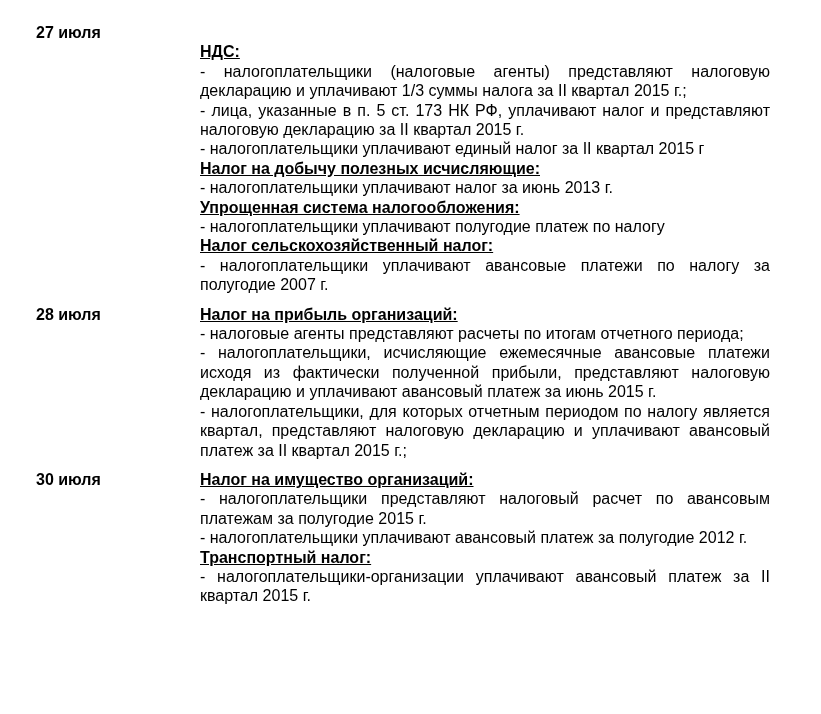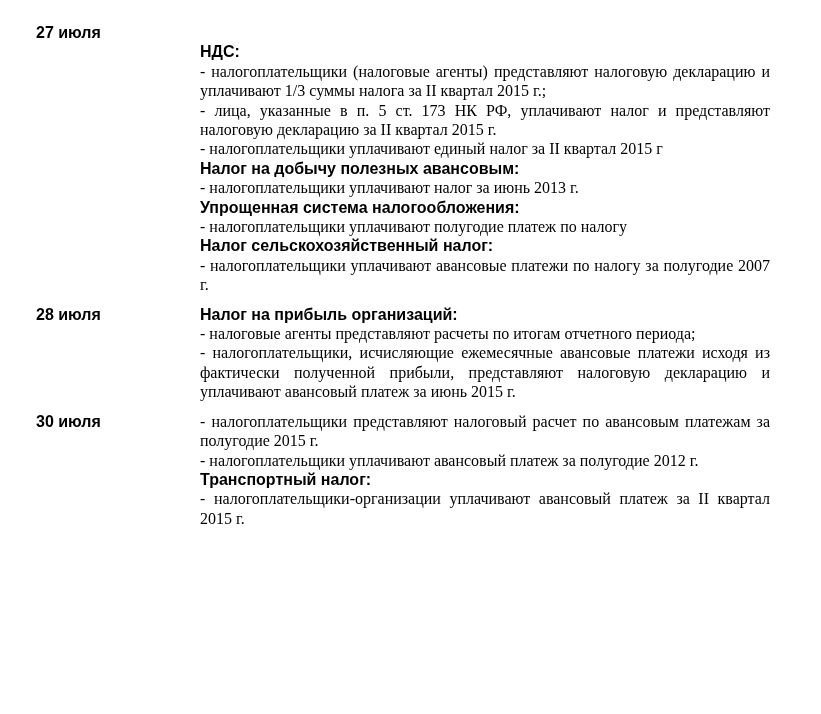--- a/index.html
+++ b/index.html
@@ -38,58 +38,60 @@
     width: 570px;
     font-size: 16px;
     line-height: 19.4px;
     text-align: justify;
   }
   .calendar-row:first-child .content-col {
     padding-top: 19.4px;
   }
   .block-heading {
     font-weight: bold;
+    text-decoration: underline;
   }
   .block-para {
     font-weight: normal;
-    font-family: Liberation Serif, serif;
   }
 </style>
 </head>
 <body style="background: rgb(255, 255, 255); color: rgb(0, 0, 0);">
 
 <div class="page">
 
   <div class="calendar-row">
     <div class="date-col">27 июля</div>
     <div class="content-col">
         <div class="block-heading">НДС:</div>
         <div class="block-para">- налогоплательщики (налоговые агенты) представляют налоговую декларацию и уплачивают 1/3 суммы налога за II квартал 2015 г.;</div>
         <div class="block-para">- лица, указанные в п. 5 ст. 173 НК РФ, уплачивают налог и представляют налоговую декларацию за II квартал 2015 г.</div>
         <div class="block-para">- налогоплательщики уплачивают единый налог за II квартал 2015 г</div>
-        <div class="block-heading">Налог на добычу полезных авансовым:</div>
+        <div class="block-heading">Налог на добычу полезных исчисляющие:</div>
         <div class="block-para">- налогоплательщики уплачивают налог за июнь 2013 г.</div>
         <div class="block-heading">Упрощенная система налогообложения:</div>
         <div class="block-para">- налогоплательщики уплачивают полугодие платеж по налогу</div>
         <div class="block-heading">Налог сельскохозяйственный налог:</div>
         <div class="block-para">- налогоплательщики уплачивают авансовые платежи по налогу за полугодие 2007 г.</div>
       </div>
   </div>
 
   <div class="calendar-row">
     <div class="date-col">28 июля</div>
     <div class="content-col">
         <div class="block-heading">Налог на прибыль организаций:</div>
         <div class="block-para">- налоговые агенты представляют расчеты по итогам отчетного периода;</div>
         <div class="block-para">- налогоплательщики, исчисляющие ежемесячные авансовые платежи исходя из фактически полученной прибыли, представляют налоговую декларацию и уплачивают авансовый платеж за июнь 2015 г.</div>
+        <div class="block-para">- налогоплательщики, для которых отчетным периодом по налогу является квартал, представляют налоговую декларацию и уплачивают авансовый платеж за II квартал 2015 г.;</div>
       </div>
   </div>
 
   <div class="calendar-row">
     <div class="date-col">30 июля</div>
     <div class="content-col">
+        <div class="block-heading">Налог на имущество организаций:</div>
         <div class="block-para">- налогоплательщики представляют налоговый расчет по авансовым платежам за полугодие 2015 г.</div>
         <div class="block-para">- налогоплательщики уплачивают авансовый платеж за полугодие 2012 г.</div>
         <div class="block-heading">Транспортный налог:</div>
         <div class="block-para">- налогоплательщики-организации уплачивают авансовый платеж за II квартал 2015 г.</div>
       </div>
   </div>
 </div>
 
 </body></html>

